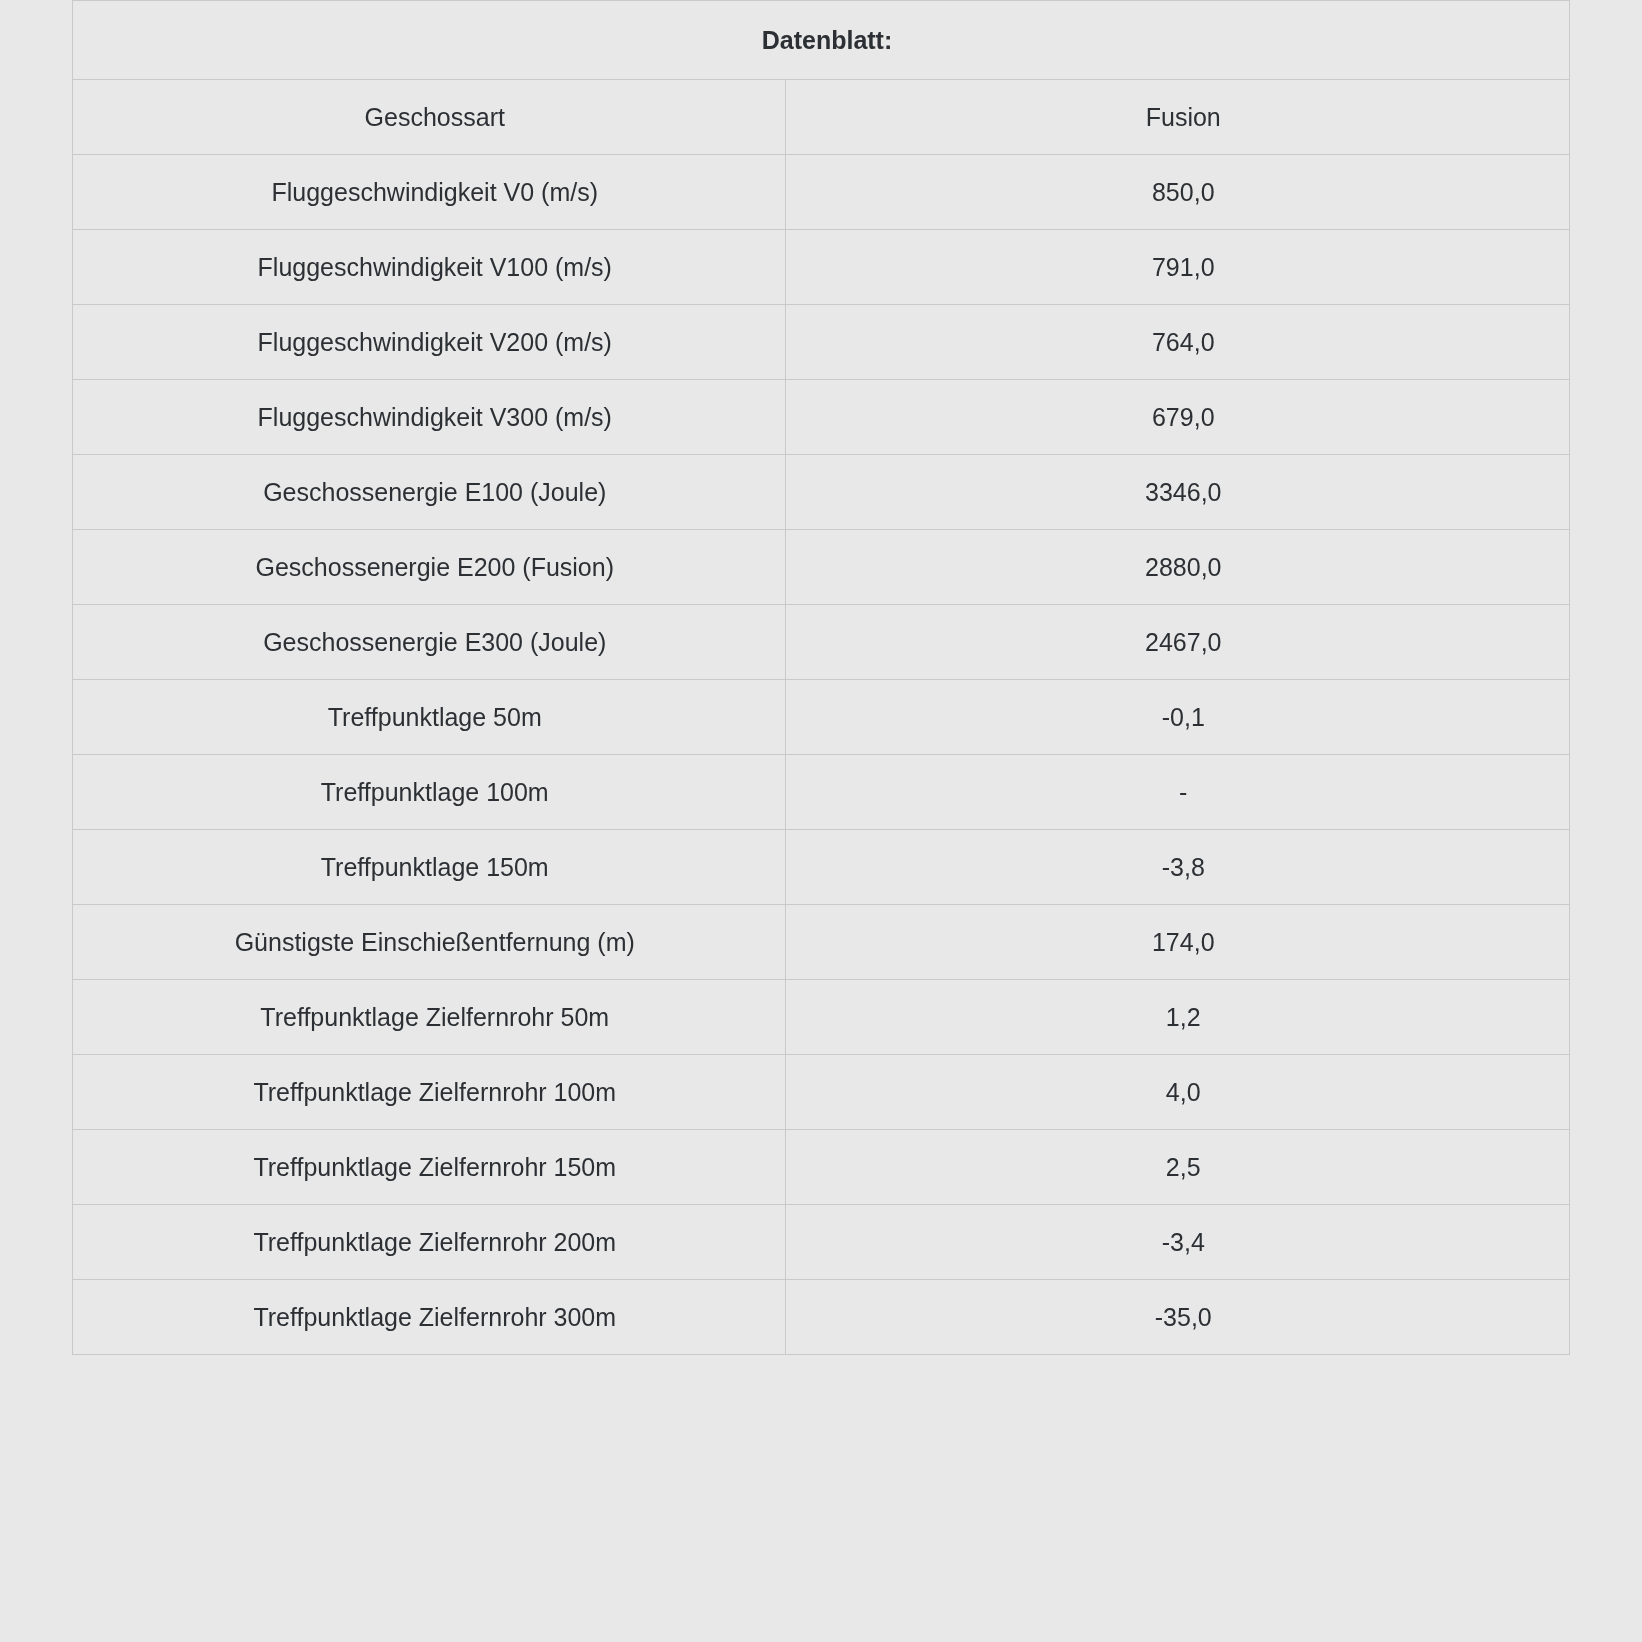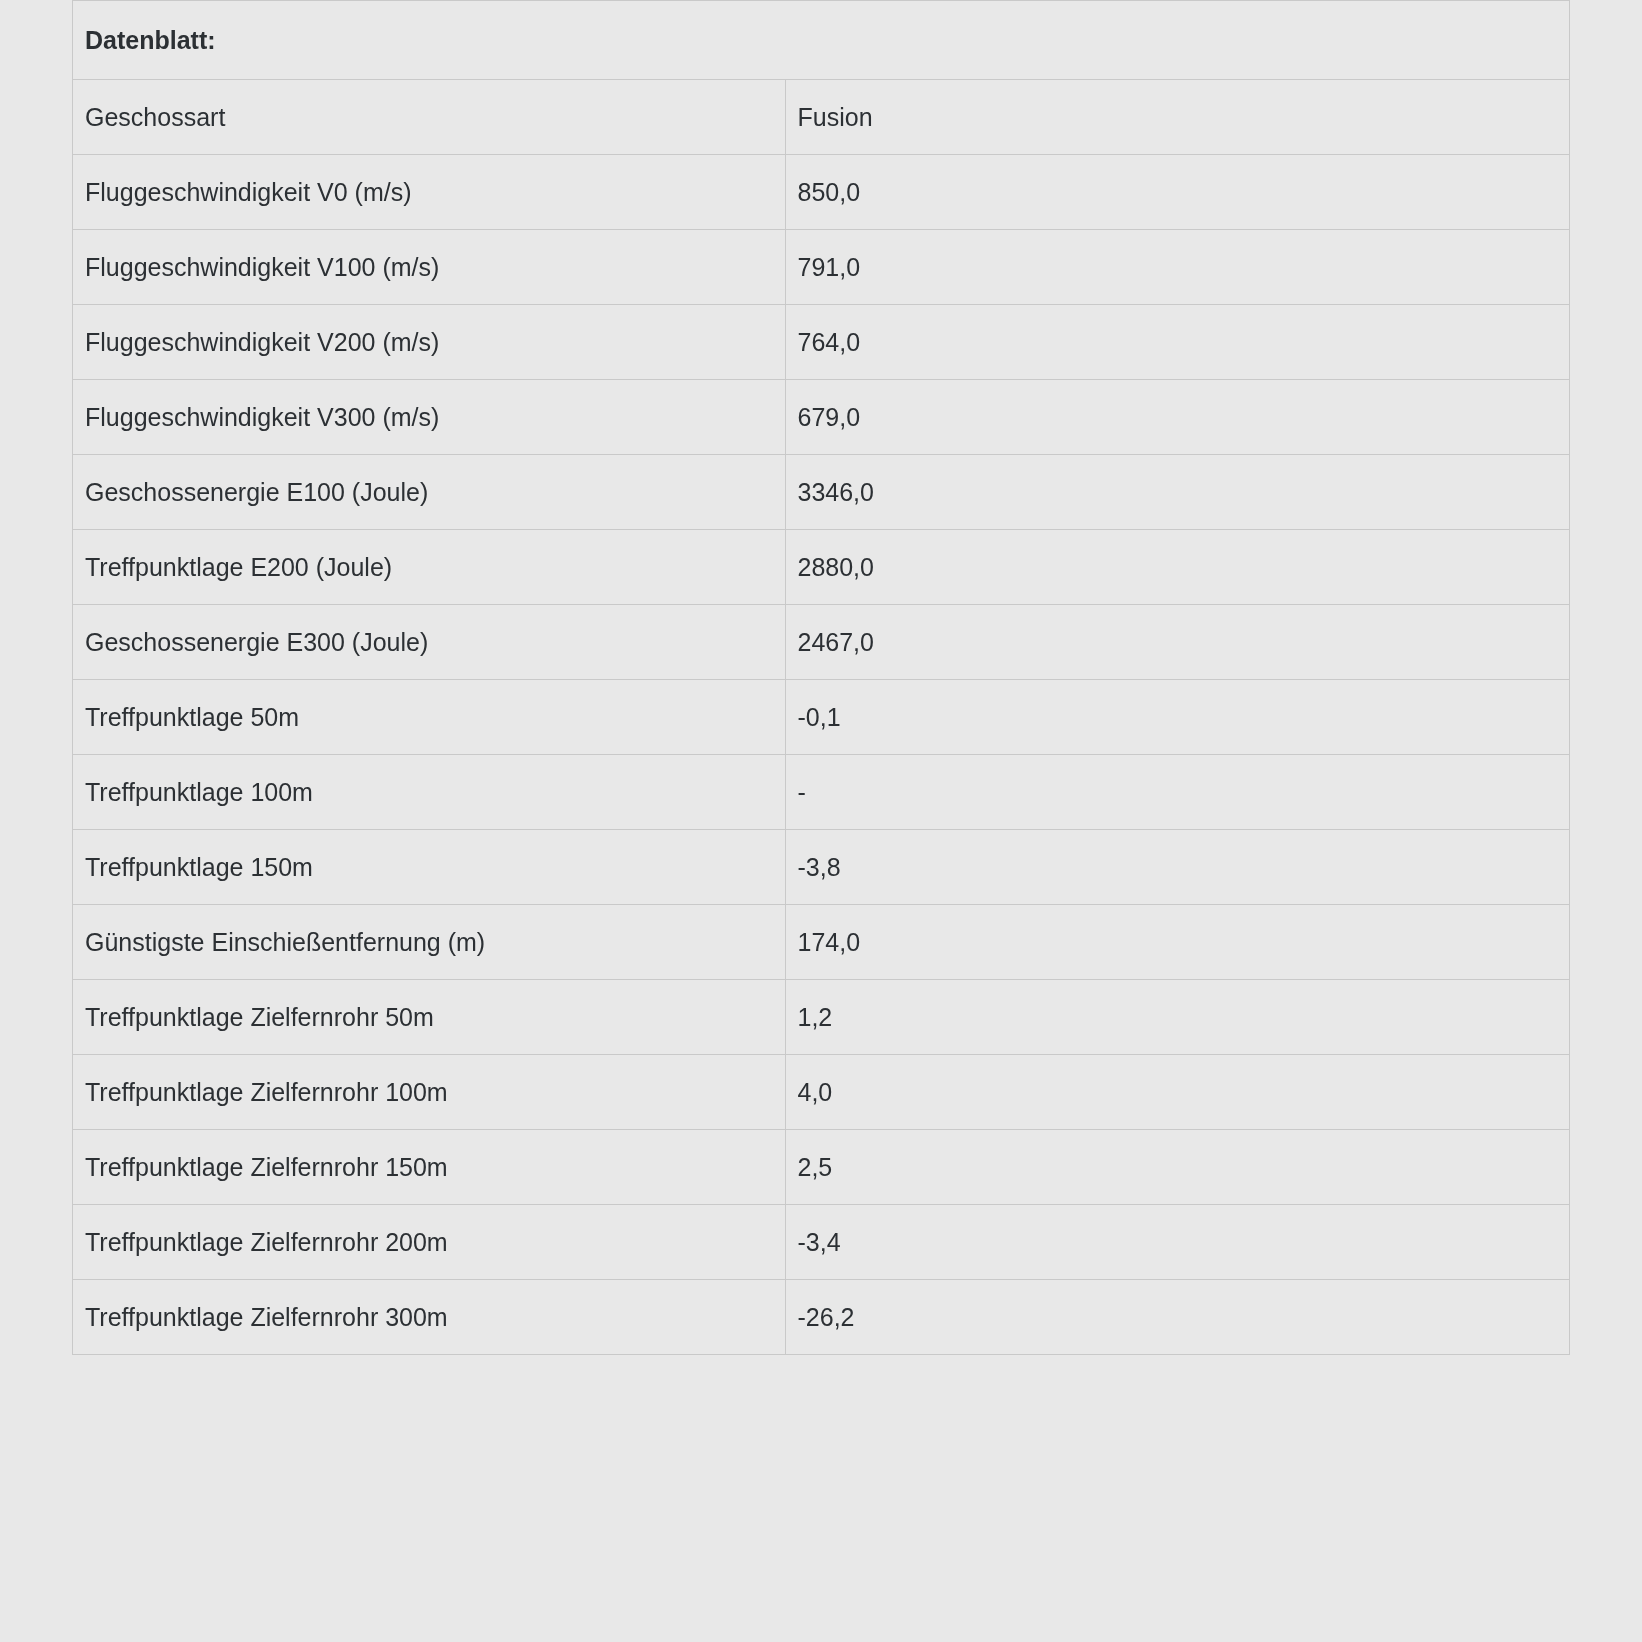--- a/index.html
+++ b/index.html
@@ -45,21 +45,21 @@
 
   table.datasheet th,
   table.datasheet td {
     border-top: 1px solid #c9c9c9;
     border-bottom: 1px solid #c9c9c9;
     padding: 0 0 0 12px;
     height: 74px;
     vertical-align: middle;
     font-size: 25px;
     font-weight: normal;
-    text-align: left;
+    text-align: center;
     line-height: 1.2;
     color: #2c3034;
     background: #e8e8e8;
   }
 
   table.datasheet td.label {
     border-right: 1px solid #c9c9c9;
   }
 
   table.datasheet tr.header-row th {
@@ -104,21 +104,21 @@
           </tr>
           <tr>
             <td class="label">Fluggeschwindigkeit V300 (m/s)</td>
             <td class="value">679,0</td>
           </tr>
           <tr>
             <td class="label">Geschossenergie E100 (Joule)</td>
             <td class="value">3346,0</td>
           </tr>
           <tr>
-            <td class="label">Treffpunktlage E200 (Joule)</td>
+            <td class="label">Geschossenergie E200 (Fusion)</td>
             <td class="value">2880,0</td>
           </tr>
           <tr>
             <td class="label">Geschossenergie E300 (Joule)</td>
             <td class="value">2467,0</td>
           </tr>
           <tr>
             <td class="label">Treffpunktlage 50m</td>
             <td class="value">-0,1</td>
           </tr>
@@ -145,18 +145,18 @@
           <tr>
             <td class="label">Treffpunktlage Zielfernrohr 150m</td>
             <td class="value">2,5</td>
           </tr>
           <tr>
             <td class="label">Treffpunktlage Zielfernrohr 200m</td>
             <td class="value">-3,4</td>
           </tr>
           <tr>
             <td class="label">Treffpunktlage Zielfernrohr 300m</td>
-            <td class="value">-26,2</td>
+            <td class="value">-35,0</td>
           </tr>
         </tbody>
     </table>
   </div>
 </div>
 
 </body></html>

